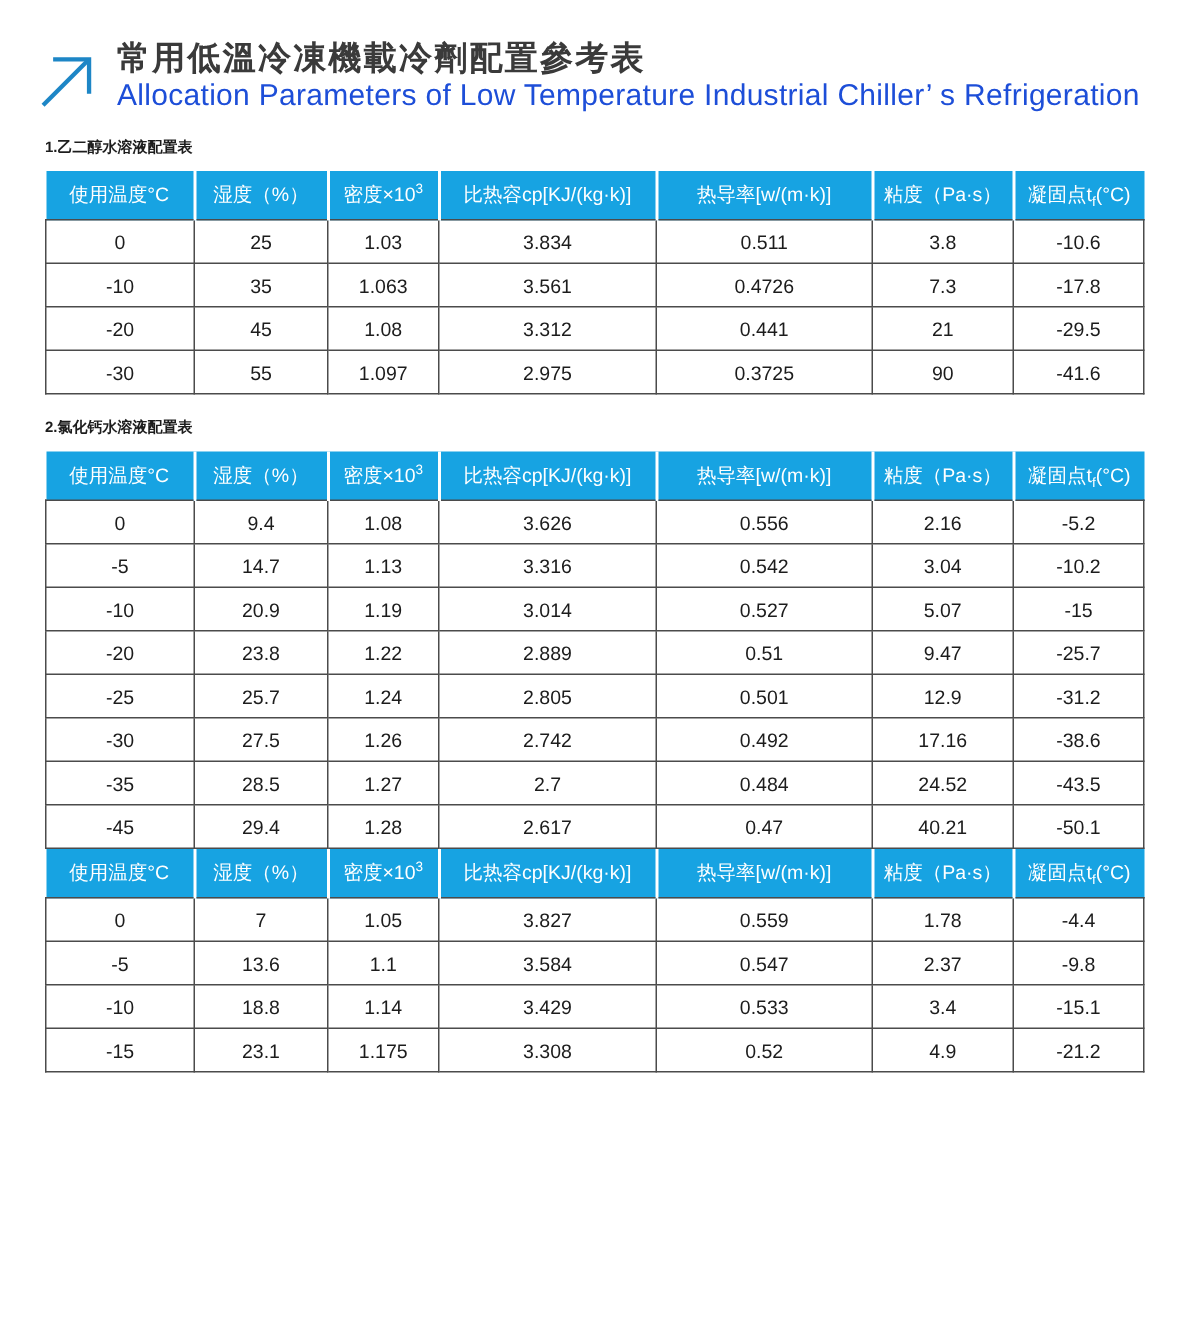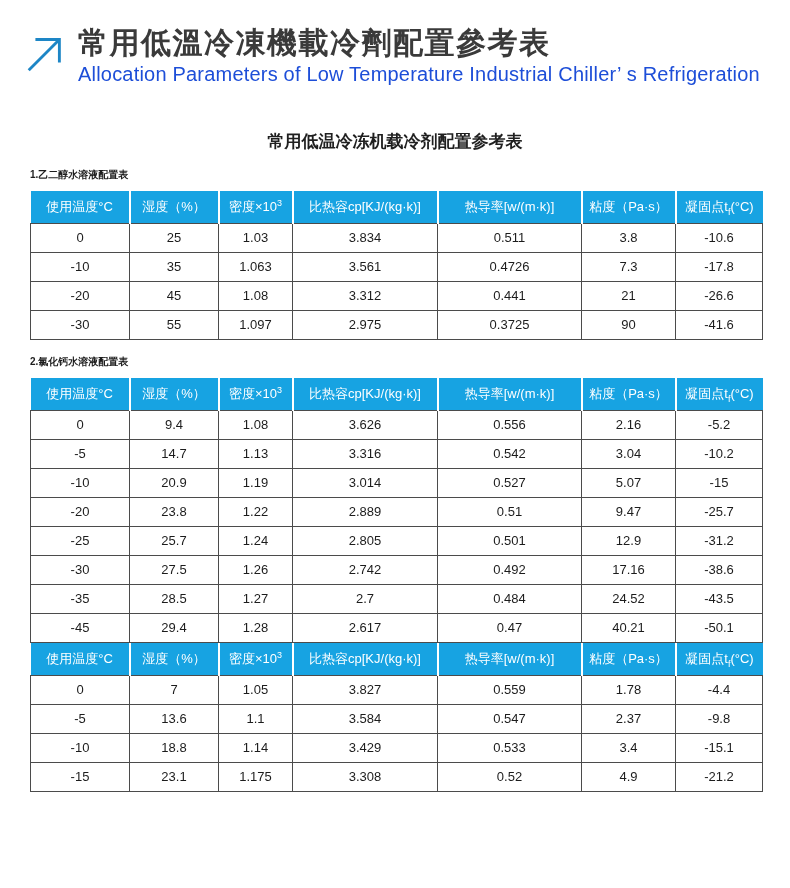--- a/index.html
+++ b/index.html
@@ -5,21 +5,21 @@
   html,body{margin:0;padding:0;}
   body{
     width:790px;height:888px;background:#ffffff;
     font-family:"Liberation Sans","DejaVu Sans",sans-serif;
     color:#222;overflow:hidden;
   }
   .doc-header{display:flex;align-items:flex-start;padding:26px 0 0 22px;}
   .logo{flex:0 0 auto;margin-top:2px;}
   .logo svg{display:block;}
   .titles{margin-left:10px;}
-  .main-title{margin:0;font-size:30px;font-weight:700;color:#3a3a3a;letter-spacing:1.5px;line-height:1.15;}
+  .main-title{margin:0;font-size:22px;font-weight:700;color:#3a3a3a;letter-spacing:1.5px;line-height:1.15;}
   .subtitle{font-size:20px;color:#1d4ed8;margin-top:2px;letter-spacing:.2px;}
   .inner-title{text-align:center;font-size:17px;font-weight:700;color:#1f1f1f;margin:44px 0 0 0;}
   #tables{margin-left:30px;width:732px;}
   section.tbl{width:732px;}
   .tbl-label{font-size:10px;font-weight:600;color:#1d1d1d;margin:15px 0 9px 0;}
   table{border-collapse:collapse;table-layout:fixed;width:732px;}
   th{
     background:#17a3e2;color:#ffffff;font-weight:400;font-size:13px;
     height:32px;padding:0;text-align:center;border-left:2px solid #ffffff;
   }
@@ -42,21 +42,20 @@
         <path d="M7 44 L38 13" stroke="#1d86c6" stroke-width="3" stroke-linecap="butt"></path>
         <path d="M14 12 H39 V36" stroke="#1d86c6" stroke-width="3" fill="none" stroke-linecap="butt"></path>
       </svg>
     </span>
     <div class="titles">
       <h1 class="main-title">常用低溫冷凍機載冷劑配置參考表</h1>
       <div class="subtitle">Allocation Parameters of Low Temperature Industrial Chiller’ s Refrigeration</div>
     </div>
   </header>
 
-  <h2 class="inner-title">常用低温冷冻机载冷剂配置参考表</h2>
 
   <main id="tables">
       <section class="tbl">
         <div class="tbl-label">1.乙二醇水溶液配置表</div>
         <table>
           <colgroup>
             <col style="width: 99px;">
             <col style="width: 89px;">
             <col style="width: 74px;">
             <col style="width: 145px;">
@@ -94,21 +93,21 @@
               <td>7.3</td>
               <td>-17.8</td>
             </tr>
             <tr>
               <td>-20</td>
               <td>45</td>
               <td>1.08</td>
               <td>3.312</td>
               <td>0.441</td>
               <td>21</td>
-              <td>-26.6</td>
+              <td>-29.5</td>
             </tr>
             <tr>
               <td>-30</td>
               <td>55</td>
               <td>1.097</td>
               <td>2.975</td>
               <td>0.3725</td>
               <td>90</td>
               <td>-41.6</td>
             </tr>

